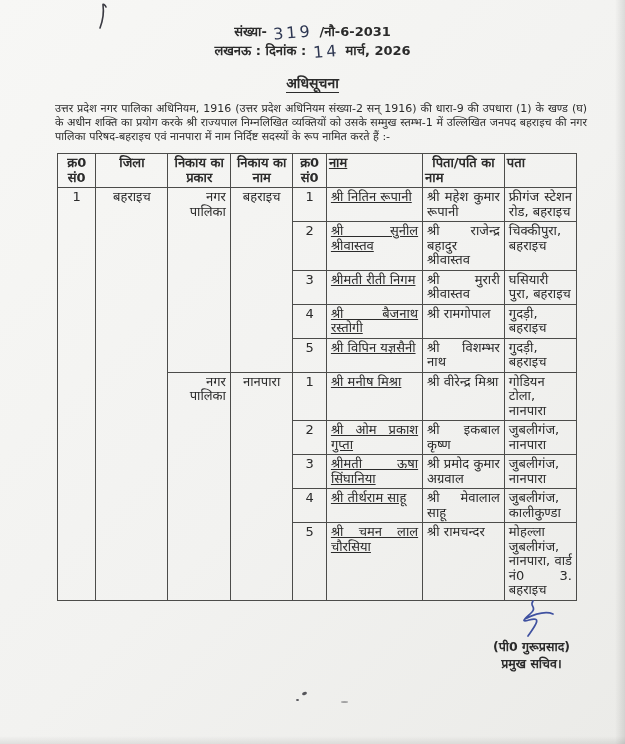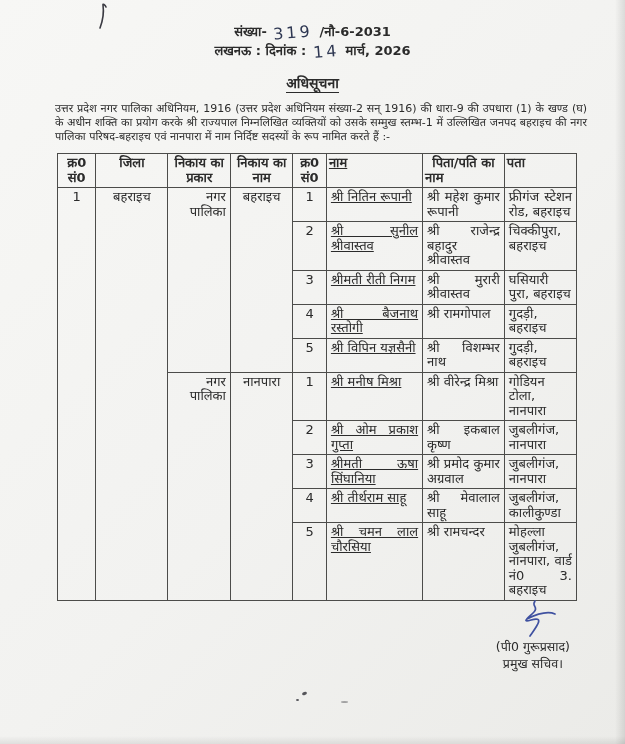--- a/index.html
+++ b/index.html
@@ -57,21 +57,21 @@
   .c-type{width:12%;text-align:right;}
   .c-bodyname{width:12%;text-align:center;}
   .c-msr{width:6%;text-align:center;}
   .c-name{width:19%;text-align:justify;text-decoration:underline;}
   .c-father{width:16%;text-align:justify;}
   .c-address{width:14%;text-align:justify;}
   .c-name,.c-father,.c-address{-moz-text-align-last:left;text-align-last:left;}
 
   .sig-block{
     position:absolute;right:55px;top:598px;
-    text-align:center;font-size:12.5px;line-height:17px;
+    text-align:center;font-size:12.5px;line-height:17px;font-weight:bold;
   }
   .sig-block .sig-svg{display:block;margin:0 auto -2px auto;}
 
   .pen-tick{position:absolute;left:94px;top:2px;}
   .ink-speck{position:absolute;background:#55555a;border-radius:50%;}
   .speck-a{left:302px;top:692px;width:5px;height:3px;transform:rotate(-20deg);}
   .speck-b{left:296px;top:699px;width:3px;height:2px;}
   .speck-c{left:341px;top:701px;width:7px;height:1.5px;opacity:.5;}
 </style>
 </head>

